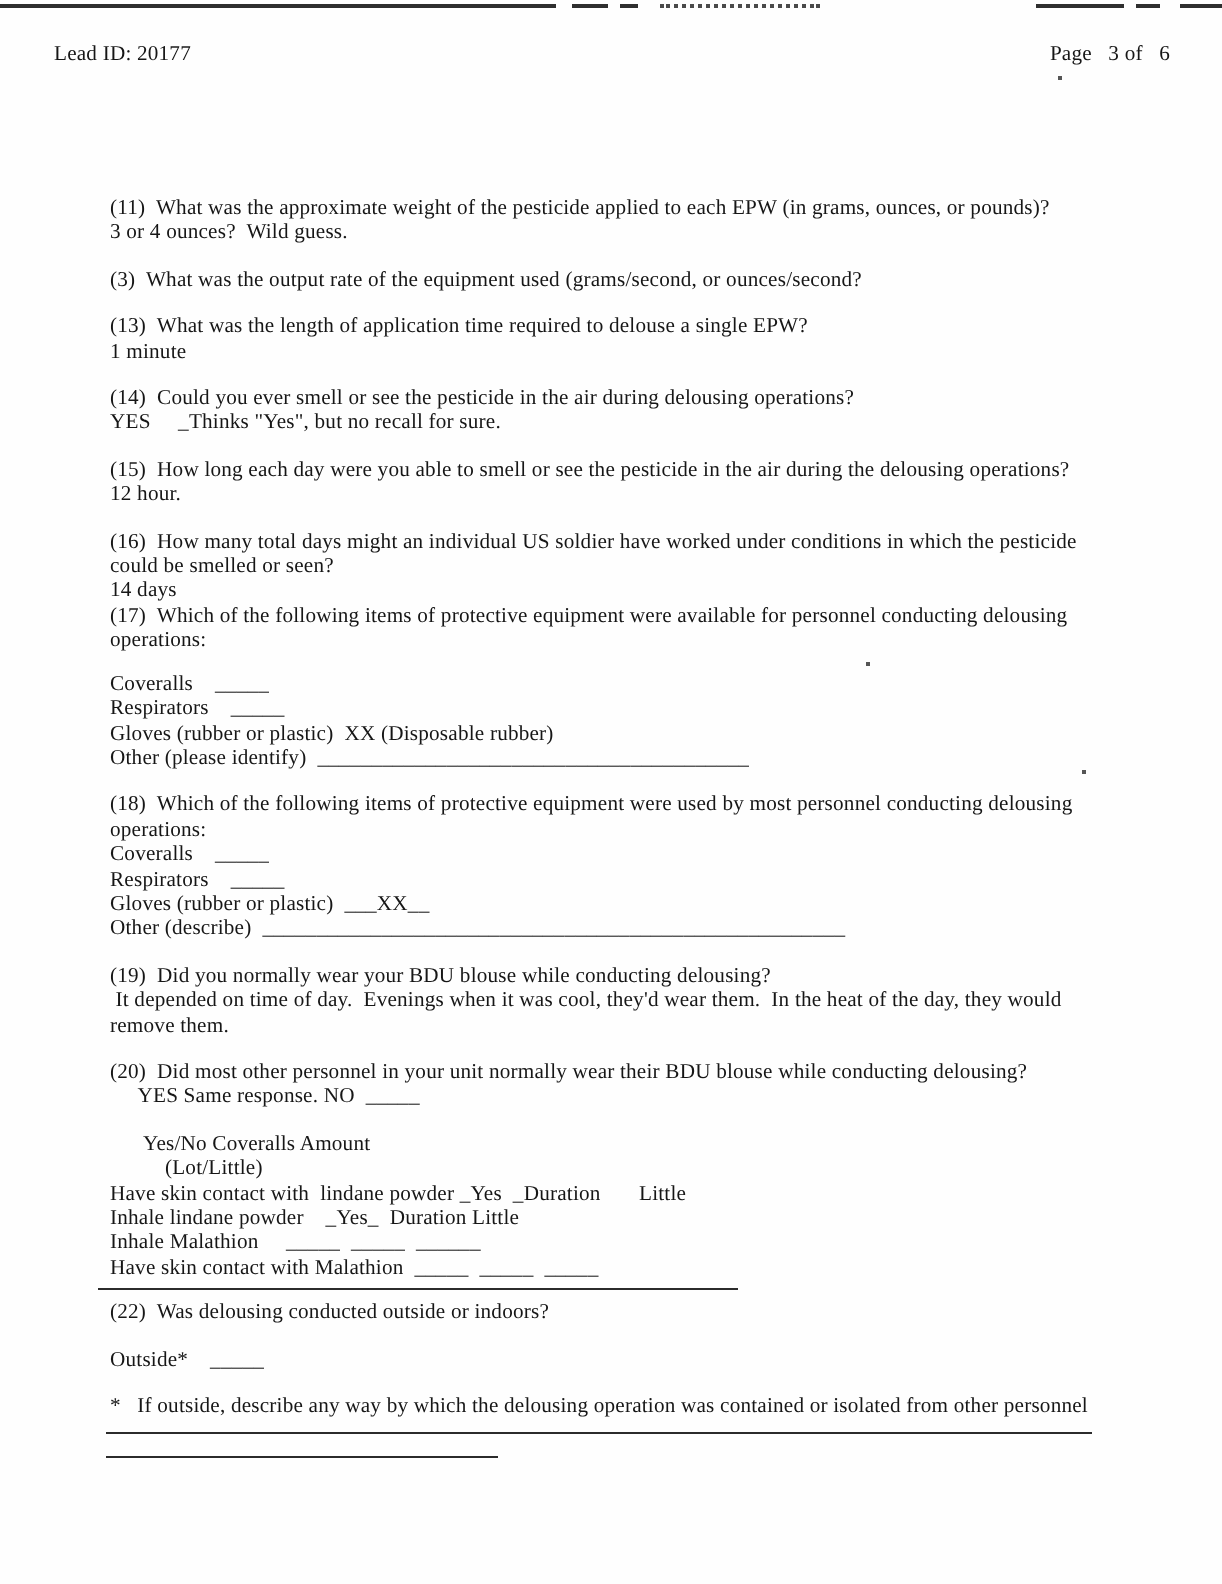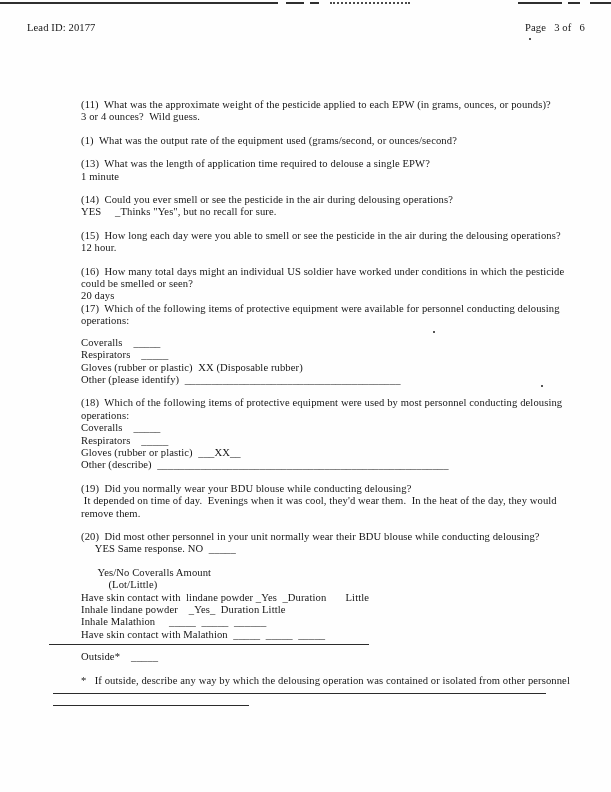--- a/index.html
+++ b/index.html
@@ -48,21 +48,21 @@
     position: absolute;
     top: 99px;
     left: 55px;
     width: 536px;
   }
   .line {
     white-space: pre-wrap;
     line-height: 12.4px;
     letter-spacing: 0.1px;
   }
-  .block { margin-bottom: 11px; margin-left: 26px; }
+  .block { margin-bottom: 11px; }
   .block.tight { margin-bottom: 0; }
   .gap9 { height: 9px; }
   .hrule {
     border: none;
     height: 0;
     border-top: 1.6px solid #2b2b2b;
     margin: 0;
   }
   .rule-21 { width: 320px; margin-top: 3px; margin-bottom: 6px; margin-left: -6px; }
   .rule-foot-1 { width: 493px; margin-top: 6px; margin-left: -2px; border-top-width: 1.8px; }
@@ -92,42 +92,42 @@
   </div>
 
   <div class="content">
 
     <div class="block">
       <div class="line">(11)  What was the approximate weight of the pesticide applied to each EPW (in grams, ounces, or pounds)?</div>
       <div class="line">3 or 4 ounces?  Wild guess.</div>
     </div>
 
     <div class="block">
-      <div class="line">(1)  What was the output rate of the equipment used (grams/second, or ounces/second?</div>
+      <div class="line">(3)  What was the output rate of the equipment used (grams/second, or ounces/second?</div>
     </div>
 
     <div class="block">
       <div class="line">(13)  What was the length of application time required to delouse a single EPW?</div>
       <div class="line">1 minute</div>
     </div>
 
     <div class="block">
       <div class="line">(14)  Could you ever smell or see the pesticide in the air during delousing operations?</div>
       <div class="line">YES     _Thinks "Yes", but no recall for sure.</div>
     </div>
 
     <div class="block">
       <div class="line">(15)  How long each day were you able to smell or see the pesticide in the air during the delousing operations?</div>
       <div class="line">12 hour.</div>
     </div>
 
     <div class="block tight">
       <div class="line">(16)  How many total days might an individual US soldier have worked under conditions in which the pesticide</div>
       <div class="line">could be smelled or seen?</div>
-      <div class="line">20 days</div>
+      <div class="line">14 days</div>
     </div>
 
     <div class="block tight">
       <div class="line">(17)  Which of the following items of protective equipment were available for personnel conducting delousing</div>
       <div class="line">operations:</div>
     </div>
     <div class="gap9"></div>
     <div class="block">
       <div class="line">Coveralls    _____</div>
       <div class="line">Respirators    _____</div>
@@ -160,20 +160,23 @@
       <div class="line">          (Lot/Little)</div>
       <div class="line">Have skin contact with  lindane powder _Yes  _Duration       Little</div>
       <div class="line">Inhale lindane powder    _Yes_  Duration Little</div>
       <div class="line">Inhale Malathion     _____  _____  ______</div>
       <div class="line">Have skin contact with Malathion  _____  _____  _____</div>
     </div>
 
     <div class="hrule rule-21"></div>
 
     <div class="block">
+      <div class="line">(22)  Was delousing conducted outside or indoors?</div>
+    </div>
+    <div class="block">
       <div class="line">Outside*    _____</div>
     </div>
 
     <div class="block tight">
       <div class="line">*   If outside, describe any way by which the delousing operation was contained or isolated from other personnel</div>
     </div>
 
     <div class="hrule rule-foot-1"></div>
     <div class="hrule rule-foot-2"></div>
 

